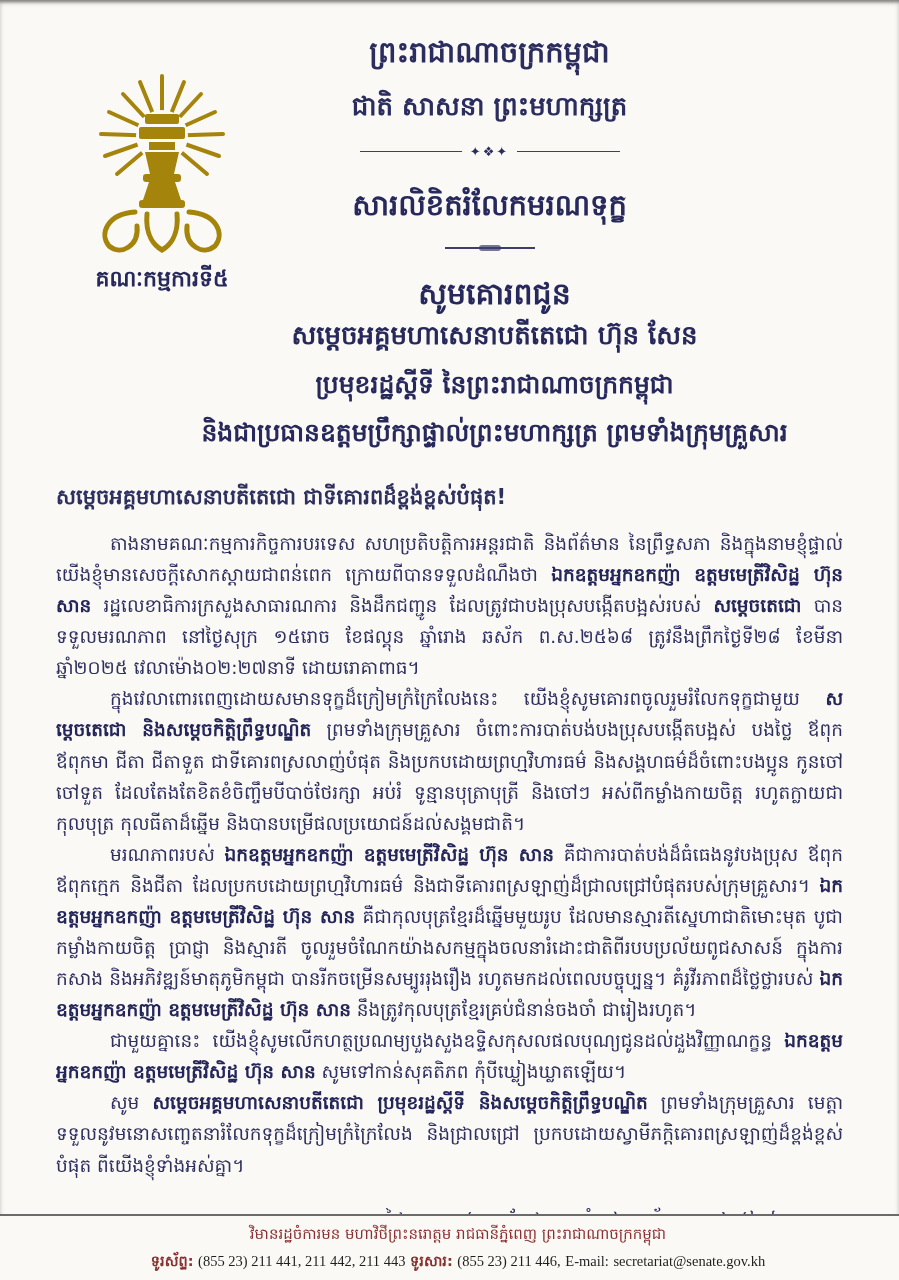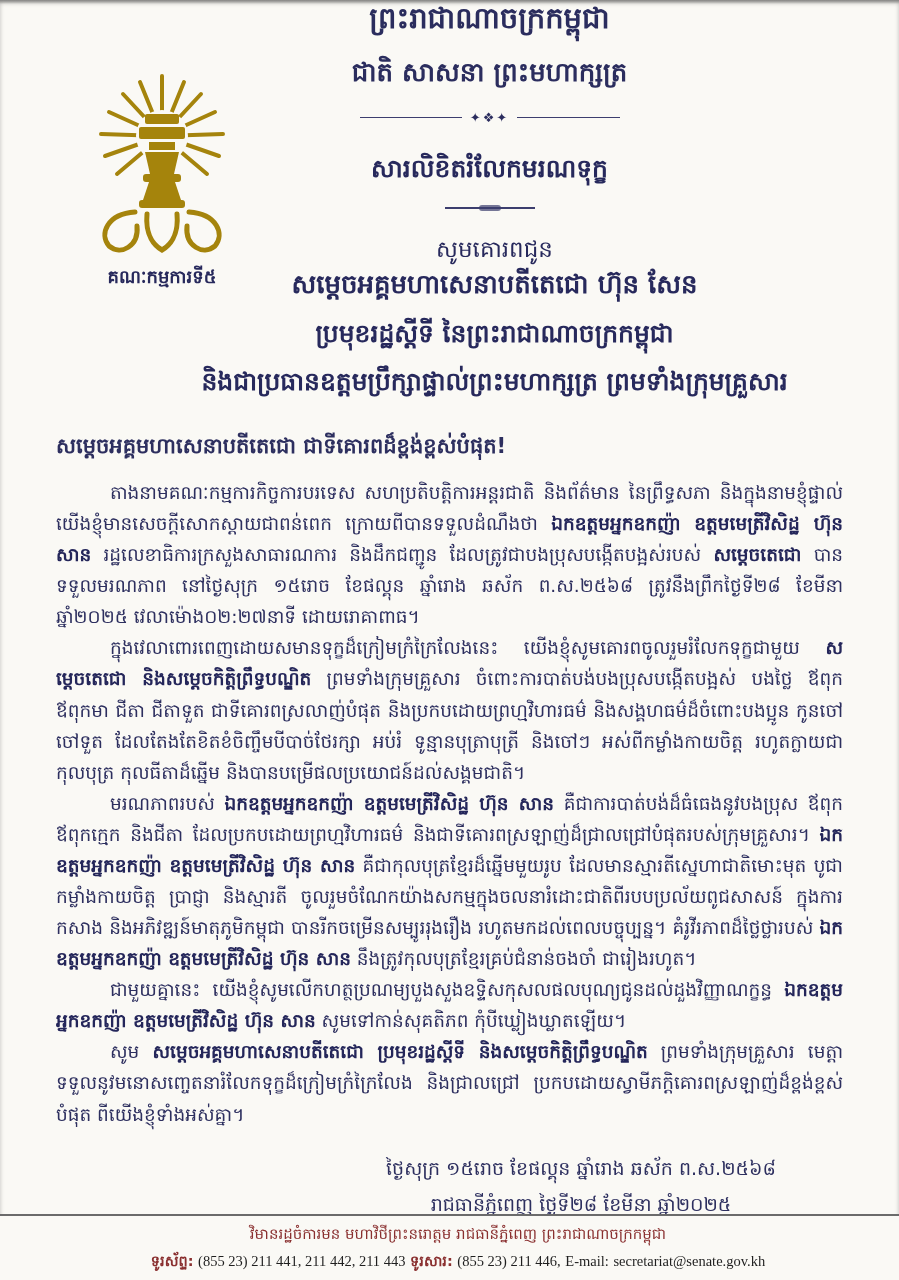--- a/index.html
+++ b/index.html
@@ -23,47 +23,47 @@
     opacity:.5;
   }
 
   
   .emblem-block{
     position:absolute; left:62px; top:74px; width:200px;
     text-align:center;
   }
   .emblem-block svg{ display:block; margin:0 auto; }
   .emblem-caption1{ font-size:25px; font-weight:bold; color:#27295c; margin-top:8px; }
-  .emblem-caption2{ font-size:18px; font-weight:bold; color:#27295c; margin-top:6px; }
+  .emblem-caption2{ font-size:22px; font-weight:bold; color:#27295c; margin-top:6px; }
 
   
-  .header{ text-align:center; margin-left:120px; margin-right:40px; }
+  .header{ padding-top:34px; text-align:center; margin-left:120px; margin-right:40px; }
   .kingdom{ font-size:29px; font-weight:bold; color:#2b2d5e; }
   .motto{ font-size:26px; font-weight:bold; color:#2b2d5e; margin-top:14px; }
 
   .orn-divider{
     display:flex; align-items:center; justify-content:center;
     margin:16px auto 0; width:260px; color:#2b2d5e;
   }
   .orn-divider .line{ flex:1; height:1.5px; background:#3c3e6e; }
   .orn-divider .glyph{ padding:0 8px; font-size:13px; letter-spacing:2px; }
 
-  .letter-title{ font-size:25px; font-weight:bold; color:#27295c; margin-top:28px; }
+  .letter-title{ font-size:29px; font-weight:bold; color:#27295c; margin-top:28px; }
   .small-divider{
     width:90px; height:2px; background:#3c3e6e; margin:18px auto 0; position:relative;
   }
   .small-divider::after{
     content:""; position:absolute; left:50%; top:-2px; width:22px; height:6px;
     transform:translateX(-50%);
     background:#3c3e6e; border-radius:3px; opacity:.7;
   }
 
   
   .addressee{ text-align:center; margin:26px 40px 0 130px; color:#27295c; }
-  .salute{ font-size:23px; font-weight:normal; }
+  .salute{ font-size:30px; font-weight:bold; }
   .addr-name{ font-size:26px; font-weight:bold; }
   .addr-role{ font-size:25px; font-weight:bold; margin-top:12px; }
 
   
   .letter-body{ margin:30px 56px 0 56px; }
   .greeting{ font-size:21px; font-weight:bold; margin-bottom:14px; }
   .para{
     font-size:18.5px; line-height:1.68; text-align:justify;
     text-indent:54px; color:#2d2f5f;
   }

